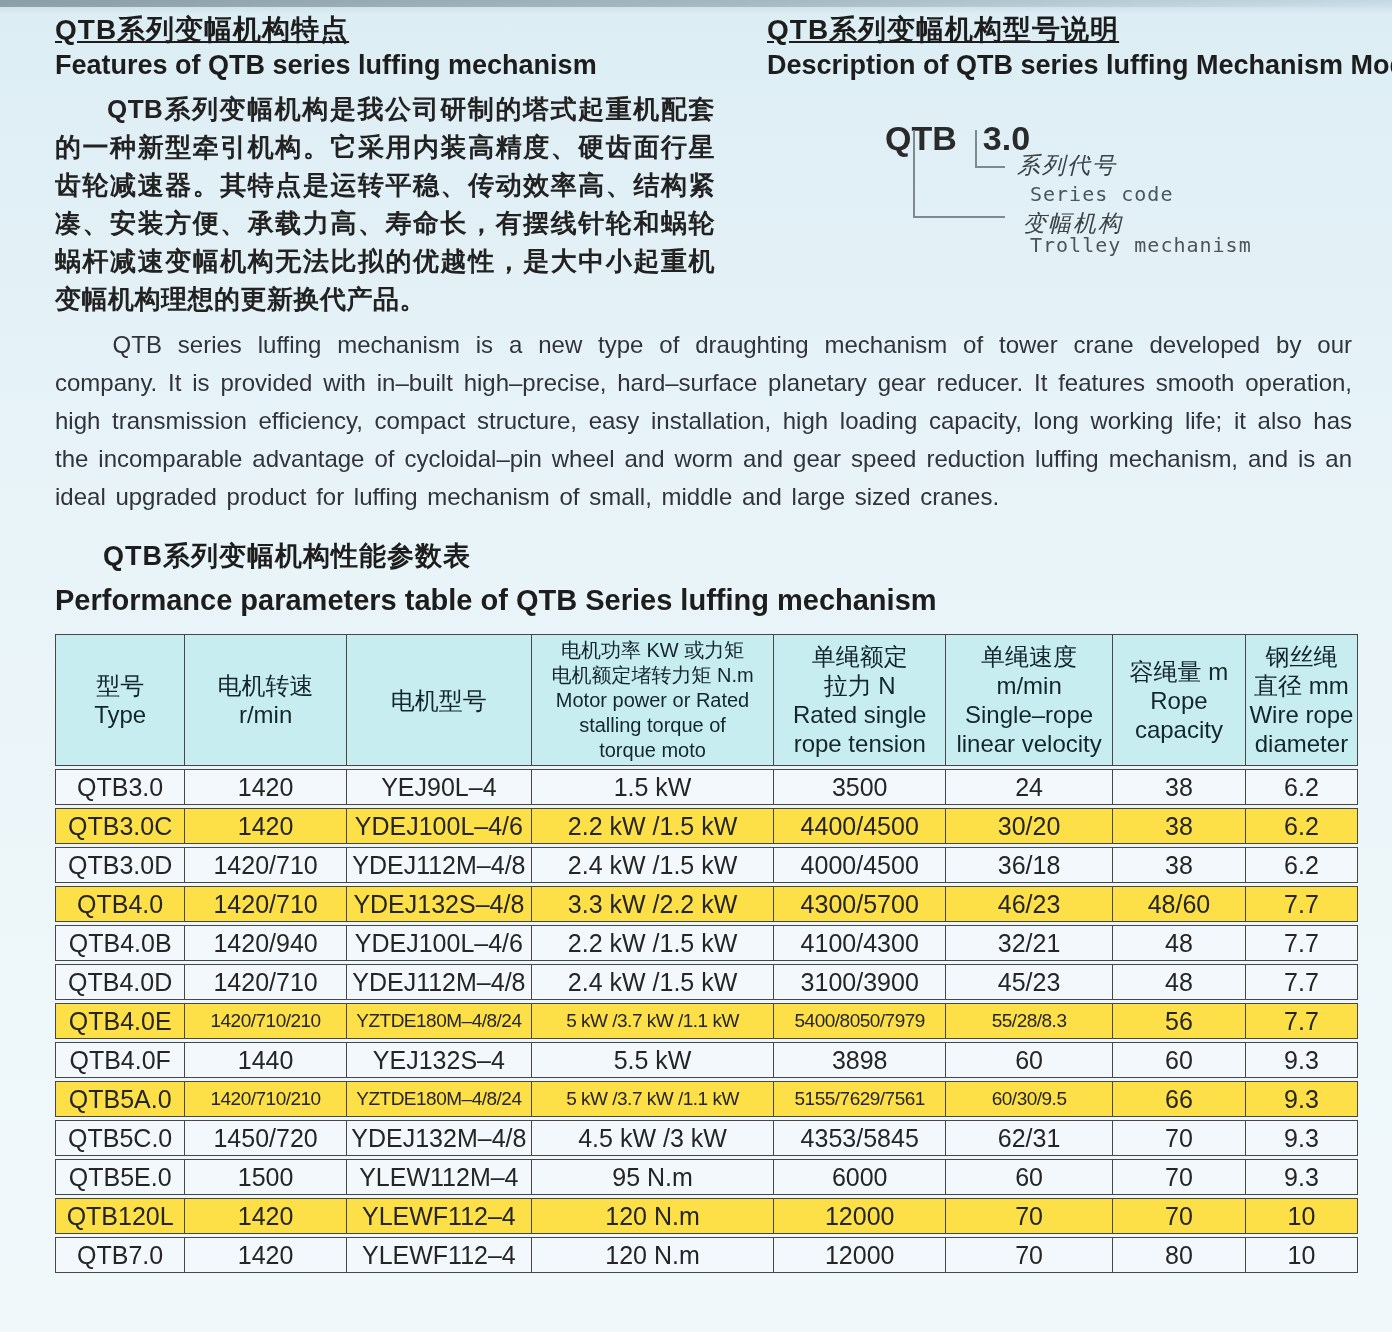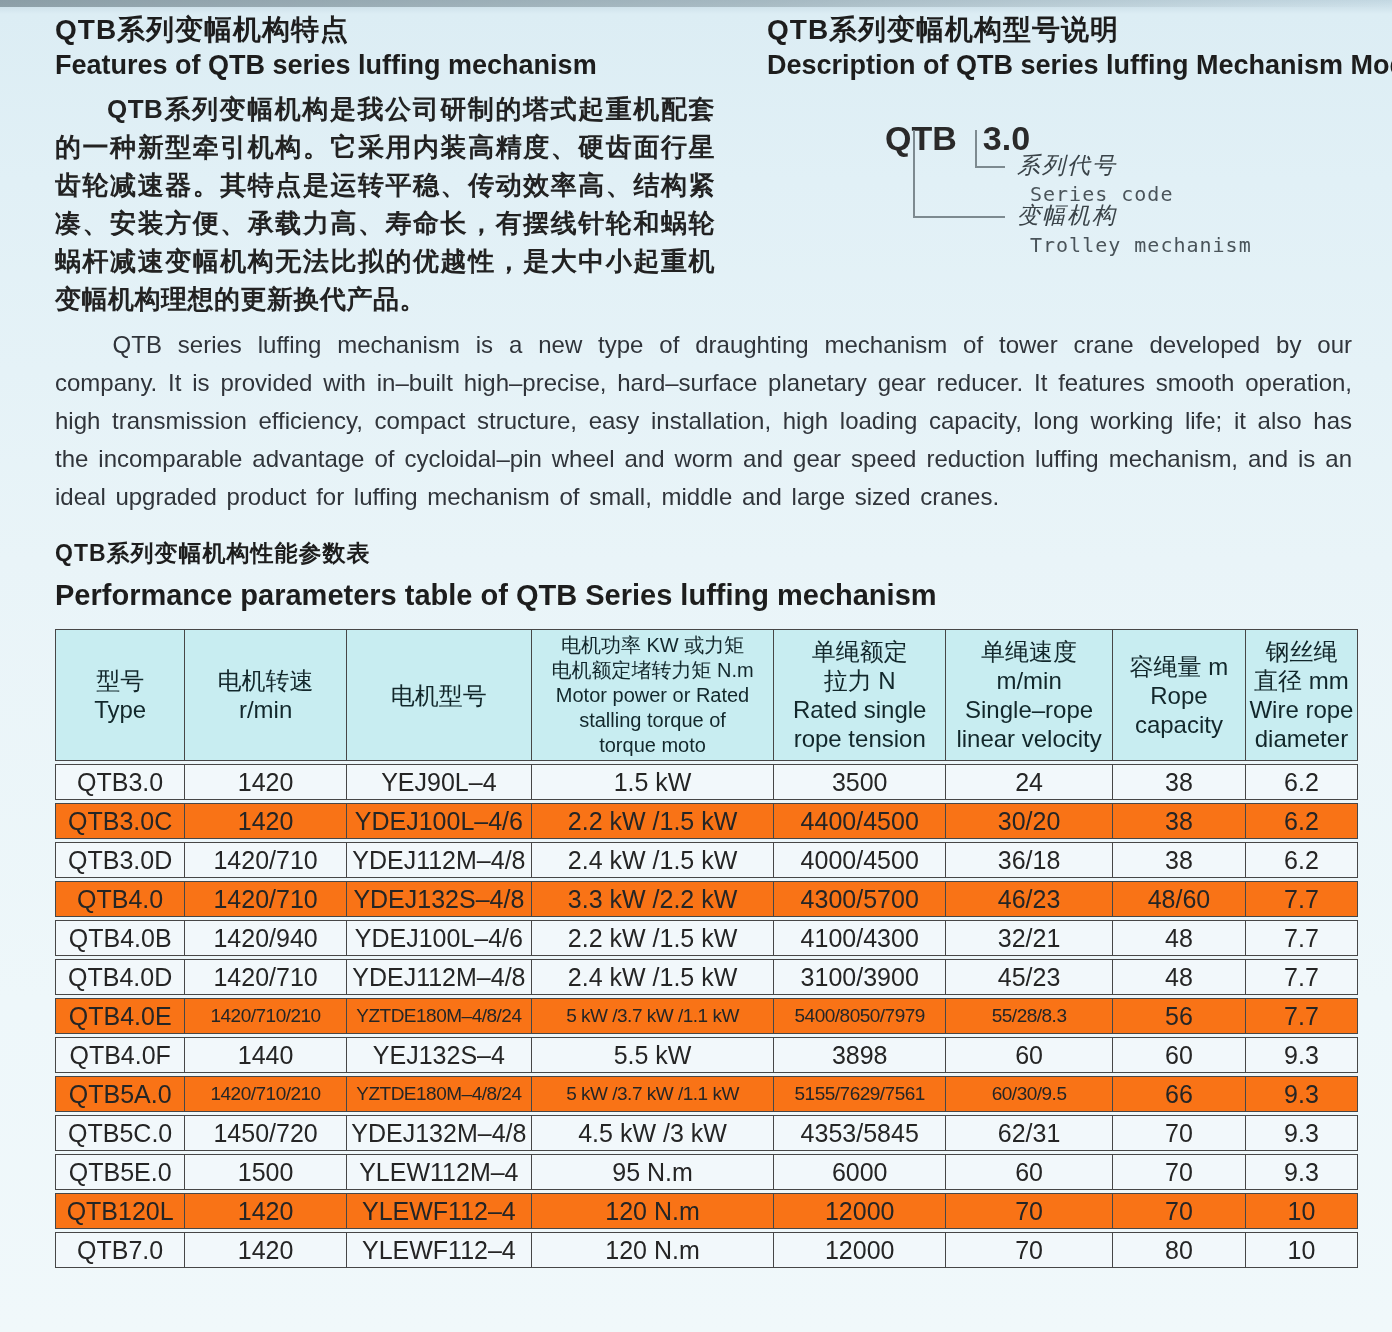--- a/index.html
+++ b/index.html
@@ -15,21 +15,21 @@
     position: absolute; top: 0; left: 0; width: 100%; height: 7px;
     background: linear-gradient(90deg, rgba(120,138,146,.75) 0%, rgba(140,158,166,.55) 55%, rgba(160,178,186,.25) 85%, rgba(160,178,186,0) 100%);
   }
   .page { position: relative; padding: 12px 40px 0 55px; }
 
   
   .top-section { display: flex; }
   .col-left  { width: 660px; flex: 0 0 660px; }
   .col-right { flex: 1; padding-left: 52px; }
 
-  .h-zh { font-size: 28px; font-weight: bold; letter-spacing: 1px; line-height: 36px; }
+  .h-zh { font-size: 28px; font-weight: bold; letter-spacing: 1px; line-height: 36px; text-decoration: underline; }
   .h-en { font-size: 27px; font-weight: bold; line-height: 34px; white-space: nowrap; }
 
   .para-zh {
     margin-top: 8px;
     font-size: 26px; font-weight: bold; letter-spacing: .5px;
     line-height: 38px; text-indent: 2em; text-align: justify; color: #222;
   }
 
   
   .diagram { position: relative; height: 185px; margin-top: 16px; }
@@ -37,34 +37,34 @@
   .model-code .num { margin-left: 26px; }
   .elbow { position: absolute; border-left: 2px solid #7d8a90; border-bottom: 2px solid #7d8a90; }
   .elbow-series    { left: 208px; top: 32px; width: 30px; height: 38px; }
   .elbow-mechanism { left: 146px; top: 32px; width: 92px; height: 88px; }
   .dg-zh { position: absolute; left: 250px; font-family: "DejaVu Serif", serif; font-style: italic;
            font-size: 23px; color: #3a4348; letter-spacing: 2px; }
   .dg-en { position: absolute; left: 263px; font-family: "DejaVu Sans Mono", monospace;
            font-size: 20px; color: #4a545a; letter-spacing: 1px; }
   .lbl-series-zh    { top: 52px; }
   .lbl-series-en    { top: 84px; }
-  .lbl-mechanism-zh { top: 102px; }
+  .lbl-mechanism-zh { top: 110px; margin-left: 6px; }
   .lbl-mechanism-en { top: 135px; }
 
   
   .intro-en {
     margin-top: 8px;
     font-size: 24px; line-height: 38px; color: #30343a;
     text-align: justify; text-indent: 2.4em;
     word-spacing: 3px;
   }
 
   
   .table-titles { margin-top: 22px; }
-  .tbl-title-zh { font-size: 23px; font-weight: bold; letter-spacing: 1px; }
+  .tbl-title-zh { font-size: 27px; font-weight: bold; letter-spacing: 1px; margin-left: 48px; }
   .tbl-title-en { font-size: 29px; font-weight: bold; margin-top: 10px; }
 
   
   table.perf {
     width: 1303px; margin-top: 14px;
     border-collapse: separate; border-spacing: 0 3px;
     table-layout: fixed;
   }
   .perf th, .perf td {
     border-top: 1px solid #474747; border-bottom: 1px solid #474747;
@@ -73,21 +73,21 @@
     overflow: hidden; white-space: nowrap;
   }
   .perf th:first-child, .perf td:first-child { border-left: 1px solid #474747; }
   .perf thead th {
     background: #c8edf1; height: 132px;
     font-size: 24px; font-weight: normal; line-height: 29px; color: #12272b;
   }
   .perf thead th.hdr-small { font-size: 20px; line-height: 25px; }
   .perf tbody td { height: 36px; font-size: 25px; color: #252525; }
   .perf tbody tr.row-white td  { background: #f2f8fb; }
-  .perf tbody tr.row-yellow td { background: #f97316; }
+  .perf tbody tr.row-yellow td { background: #fde047; }
   .perf tbody td.condensed { font-size: 19px; letter-spacing: -0.5px; }
 </style>
 </head>
 <body>
 
 <div class="scan-edge"></div>
 
 <div class="page">
 
   <div class="top-section">

